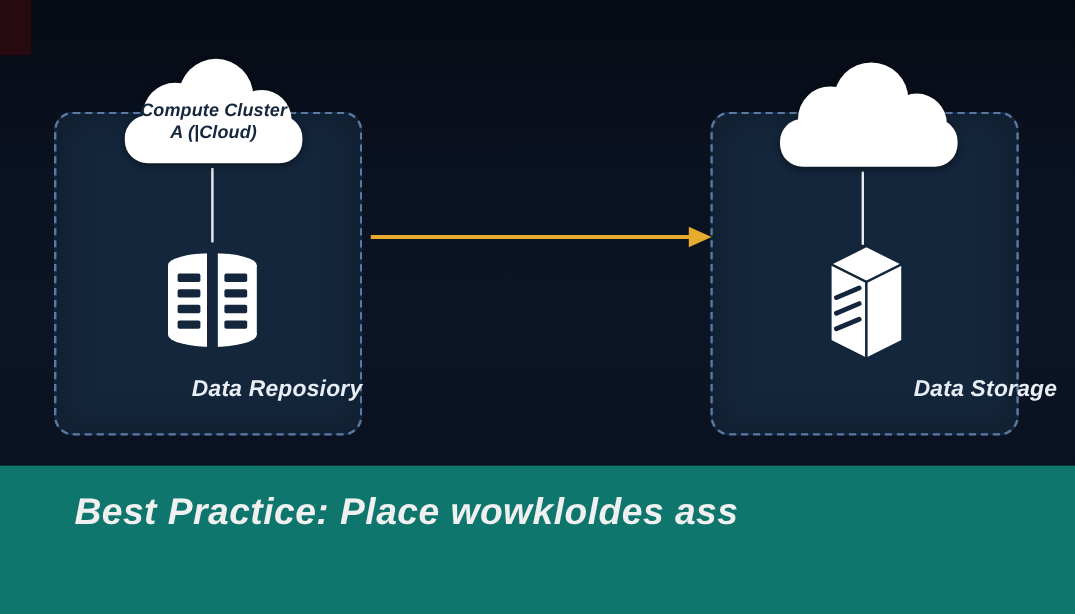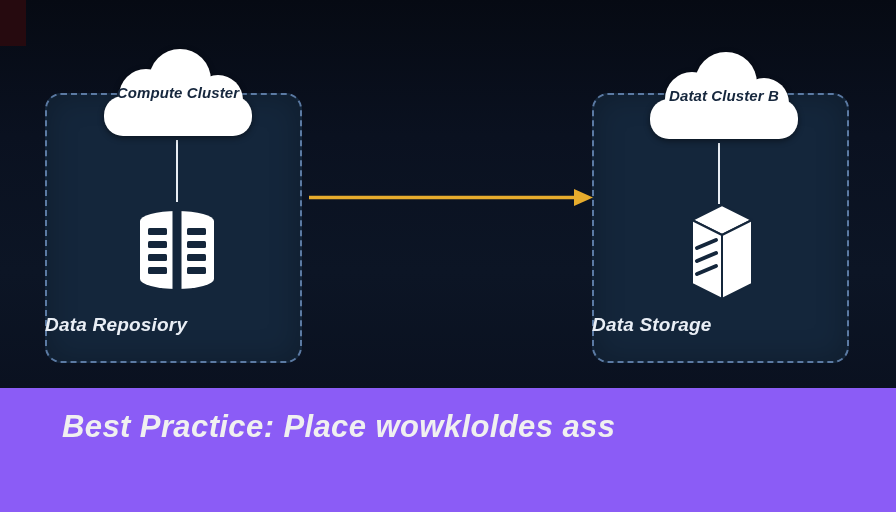--- a/index.html
+++ b/index.html
@@ -41,30 +41,30 @@
   .connector.left{left:176px;top:140px;height:62px;}
   .connector.right{left:718px;top:143px;height:61px;}
 
   .arrow-svg{position:absolute;left:0;top:0;}
 
   .node-icon{position:absolute;}
   .node-icon.db{left:137px;top:207px;}
   .node-icon.tower{left:686px;top:202px;}
 
   .node-label{
-    position:absolute;top:314px;text-align:left;
+    position:absolute;top:314px;text-align:right;
     font-size:19px;font-weight:600;color:#e9eef5;letter-spacing:.2px;
   }
   .node-label.left{left:45px;width:257px;}
-  .node-label.right{left:592px;width:257px;}
+  .node-label.right{left:592px;width:257px;padding-left:32px;}
 
   
   .caption-band{
     position:absolute;left:0;top:388px;width:896px;height:124px;
-    background:#8b5cf6;
+    background:#0f766e;
   }
   .caption-inner{padding:19px 20px 0 62px;}
   .caption-line{
     color:#f0f0f0;font-weight:700;font-size:31px;line-height:39px;
     letter-spacing:.4px;white-space:nowrap;
   }
   .caption-marker{
     font-size:13px;vertical-align:9px;margin-right:3px;color:#e5e5e5;
     font-weight:400;
   }
@@ -93,34 +93,34 @@
       <svg width="160" height="92" viewBox="0 0 160 92">
         <g fill="#ffffff">
           <circle cx="48" cy="48" r="27"></circle>
           <circle cx="82" cy="32" r="31"></circle>
           <circle cx="120" cy="52" r="25"></circle>
           <rect x="6" y="48" width="148" height="40" rx="19"></rect>
         </g>
       </svg>
       <div class="cloud-text">
         <div>Compute Cluster</div>
+        <div>A (|Cloud)</div>
       </div>
     </div>
 
     <div class="cloud right">
       <svg width="160" height="92" viewBox="0 0 160 92">
         <g fill="#ffffff">
           <circle cx="48" cy="48" r="27"></circle>
           <circle cx="82" cy="32" r="31"></circle>
           <circle cx="120" cy="52" r="25"></circle>
           <rect x="6" y="48" width="148" height="40" rx="19"></rect>
         </g>
       </svg>
       <div class="cloud-text">
-        <div>Datat Cluster B</div>
       </div>
     </div>
 
     <div class="node-icon db">
       <svg width="80" height="86" viewBox="0 0 80 86">
         <g fill="#ffffff">
           <ellipse cx="40" cy="14" rx="37" ry="10"></ellipse>
           <rect x="3" y="14" width="74" height="58"></rect>
           <ellipse cx="40" cy="72" rx="37" ry="10"></ellipse>
         </g>

